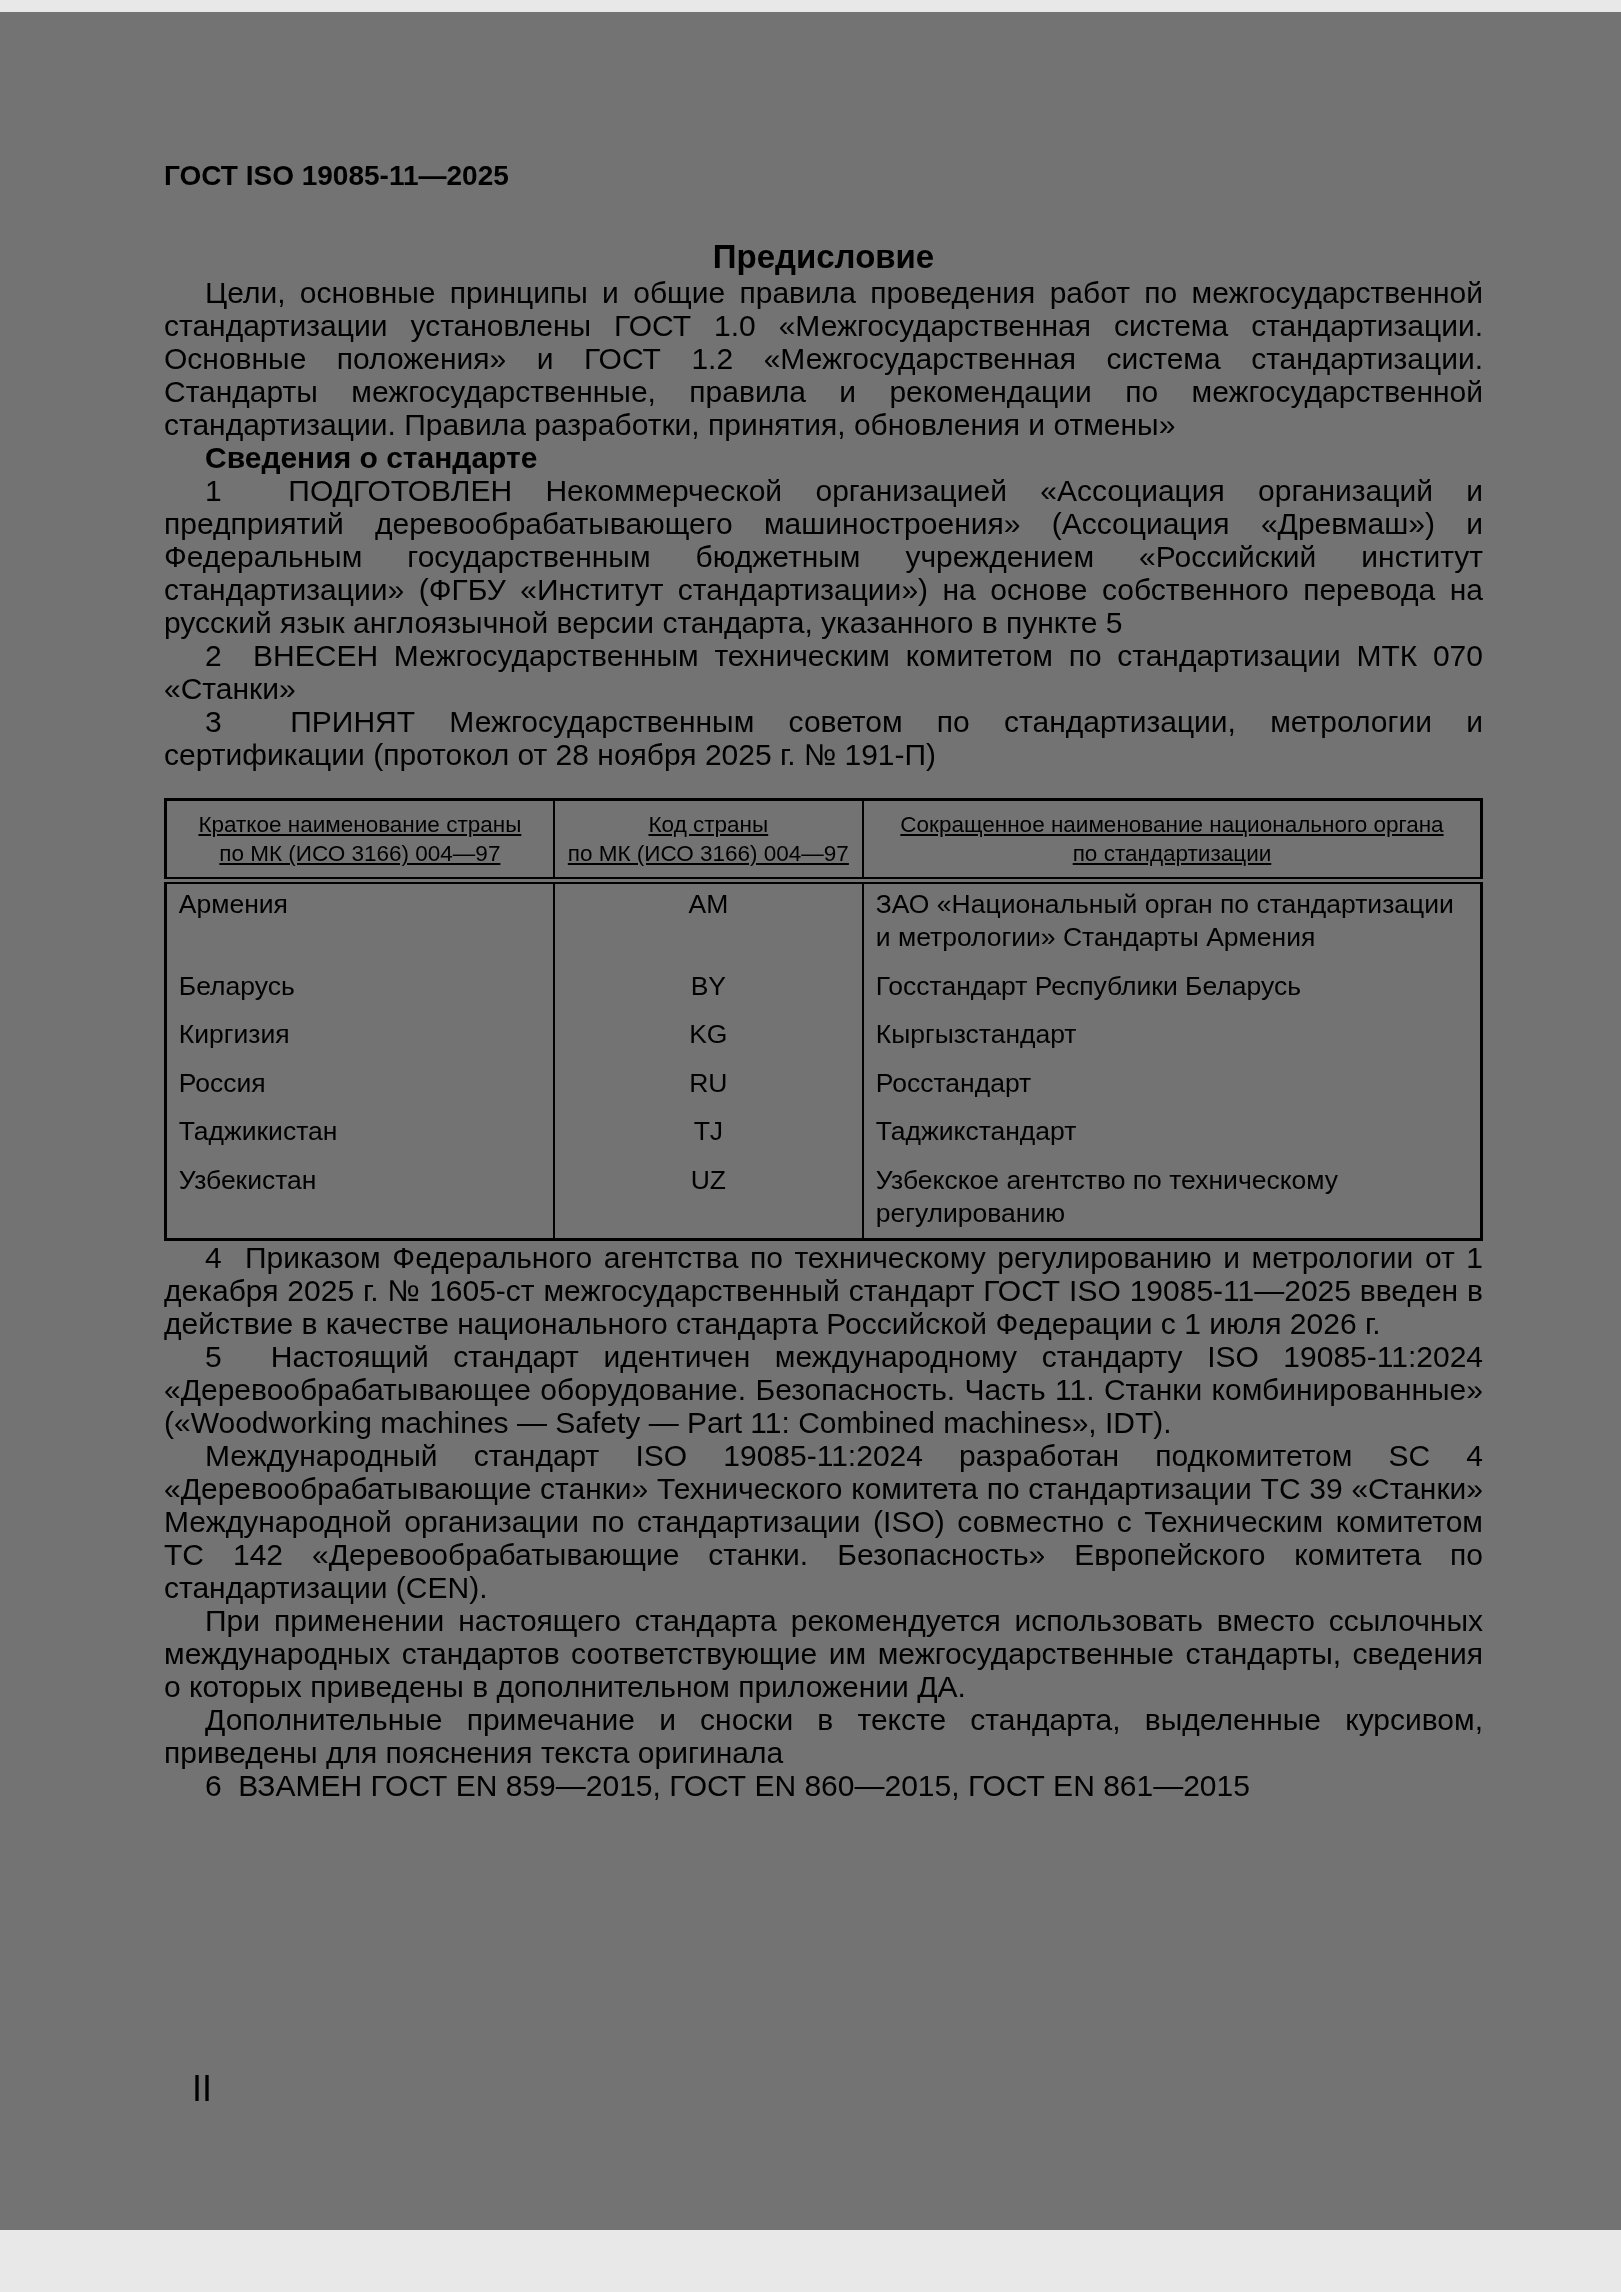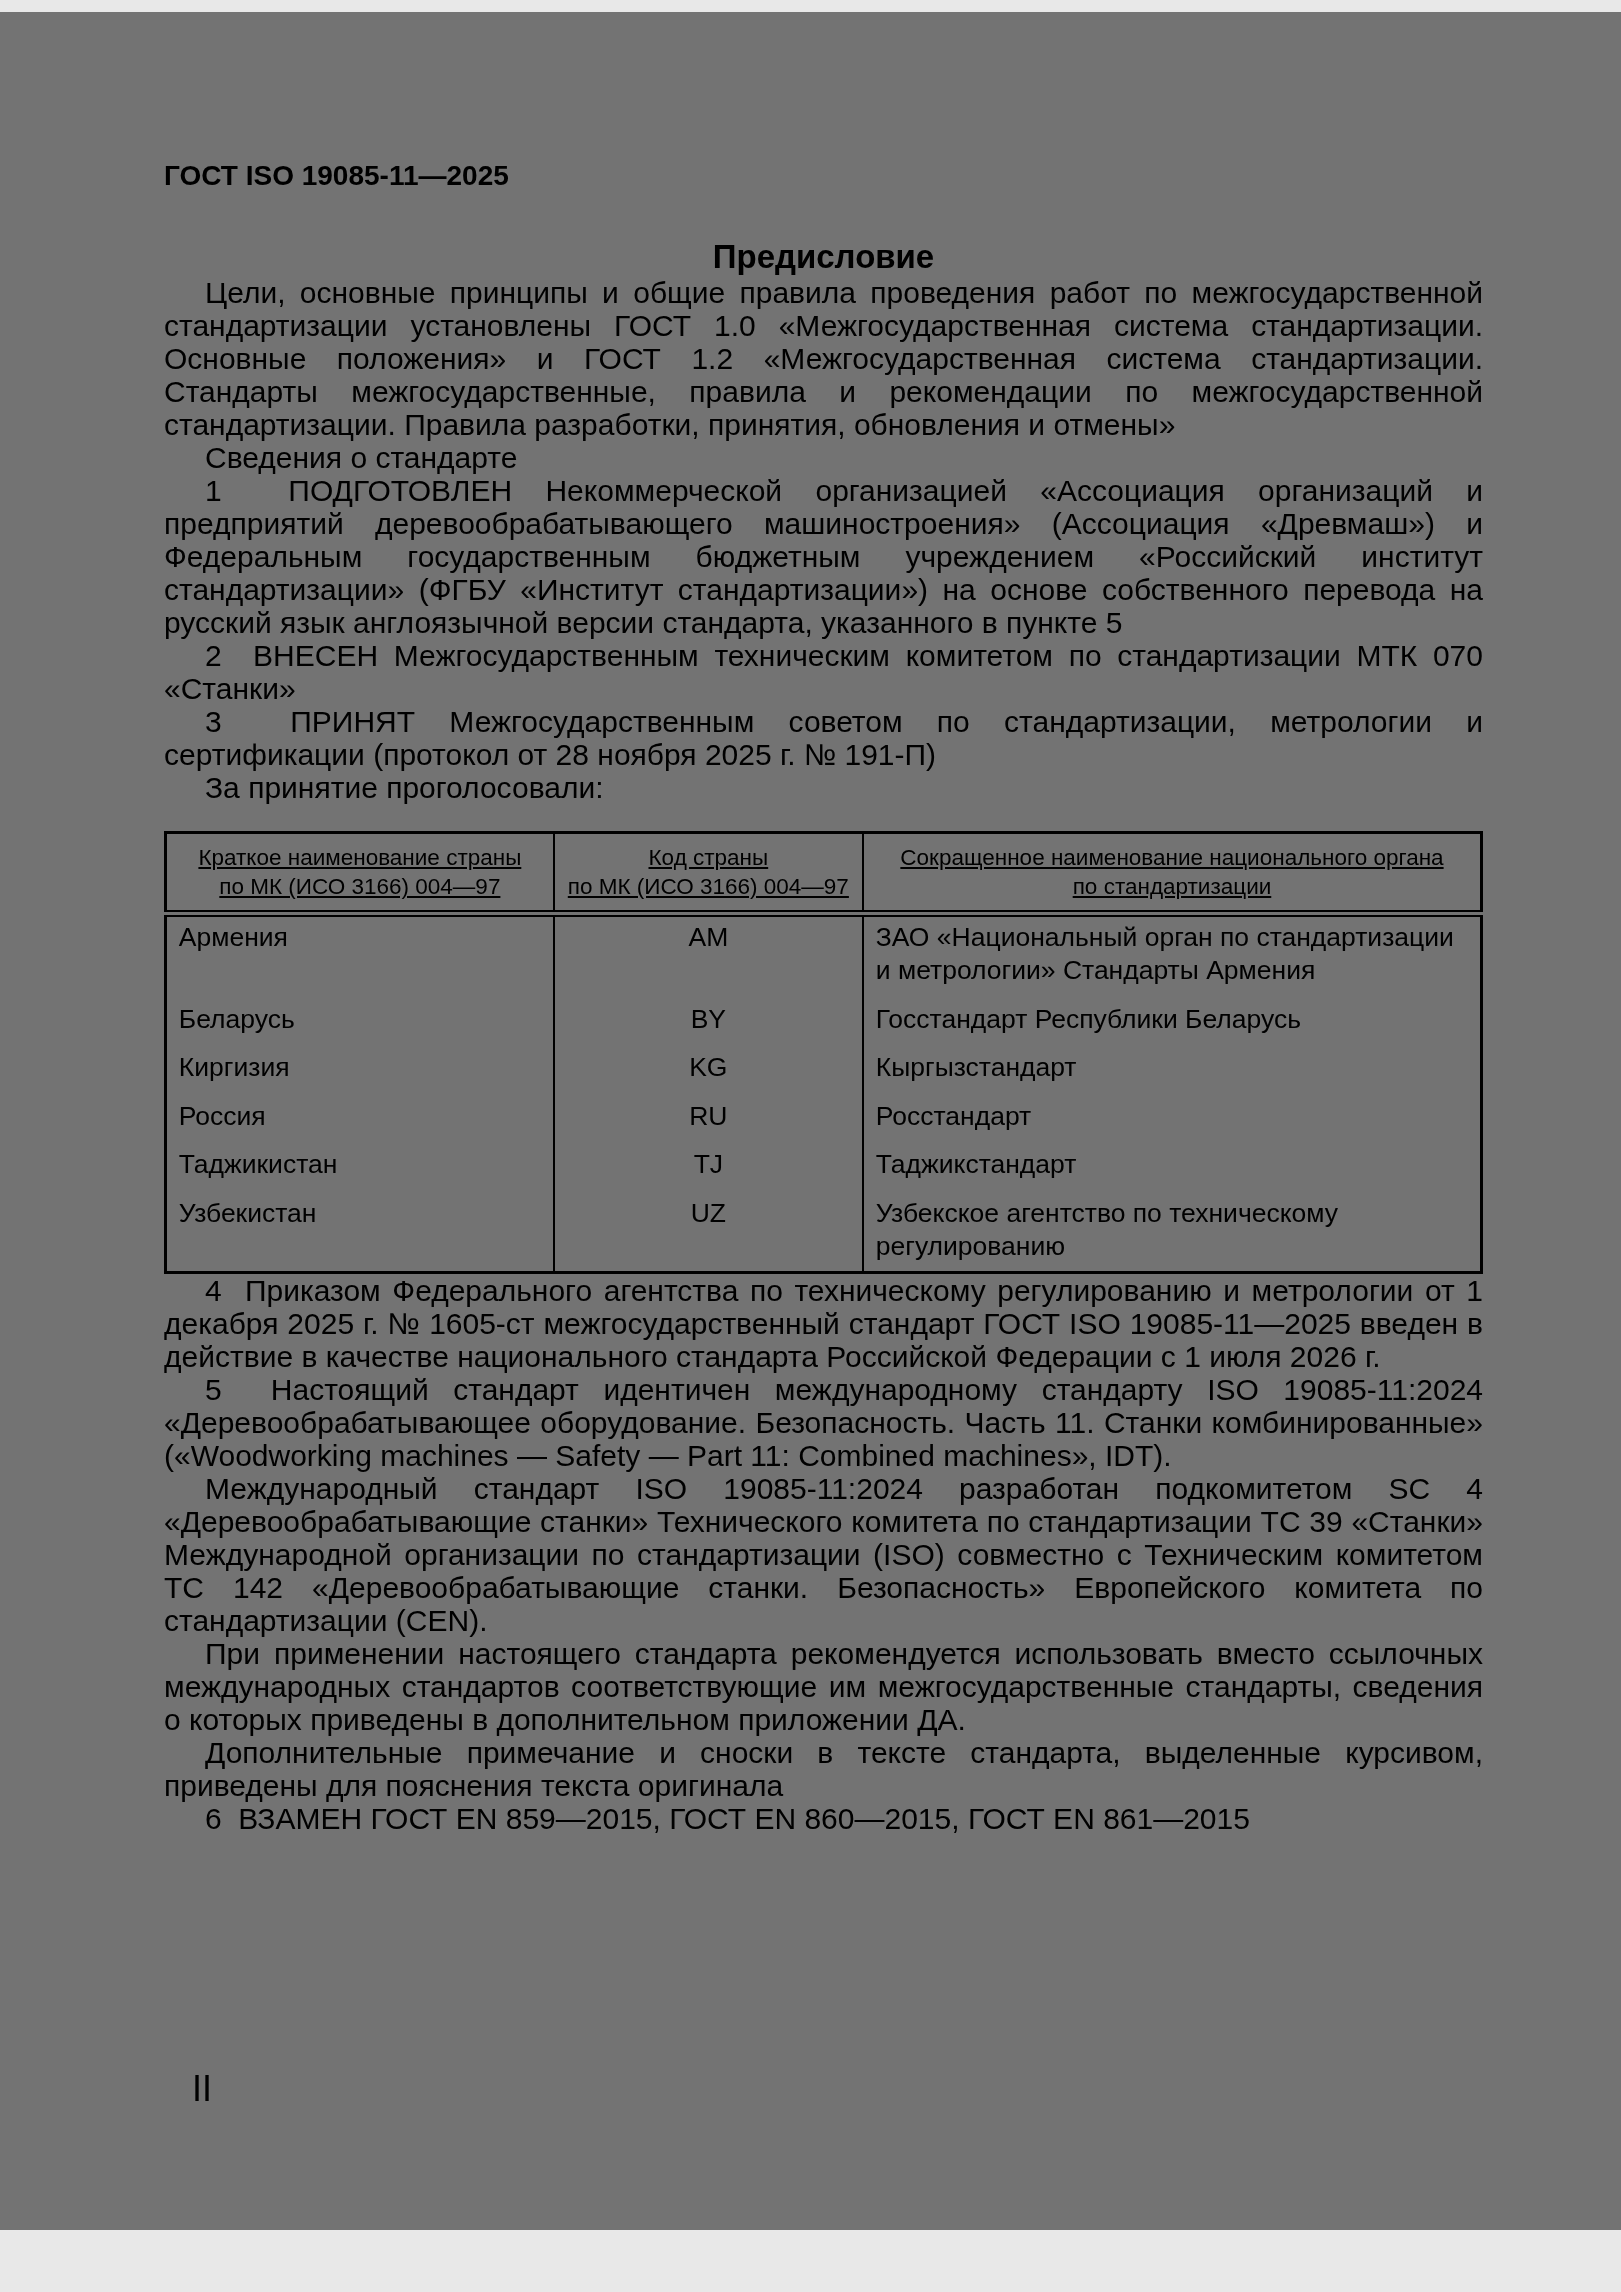--- a/index.html
+++ b/index.html
@@ -33,21 +33,21 @@
     text-align: center;
   }
   p.para {
     margin: 0;
     font-size: 30px;
     line-height: 33px;
     text-align: justify;
     text-indent: 41px;
     hyphens: manual;
   }
-  .bold { font-weight: normal; }
+  .bold { font-weight: bold; }
   .mt16 { margin-top: 15.7px; }
   .mt26 { margin-top: 25.5px; }
   .mt28 { margin-top: 27.4px; }
   .mt30 { margin-top: 29px; }
   .mt32 { margin-top: 31px; }
   .vote-table {
     width: 100%;
     margin-top: 27.4px;
     border-collapse: collapse;
     border: 3.9px solid #000;
@@ -98,21 +98,20 @@
     <p class="para mt30">Цели, основные принципы и общие правила проведения работ по межгосударственной стандар­тизации установлены ГОСТ 1.0 «Межгосударственная система стандартизации. Основные положения» и ГОСТ 1.2 «Межгосударственная система стандартизации. Стандарты межгосударственные, правила и рекомендации по межгосударственной стандартизации. Правила разработки, принятия, обновления и отмены»</p>
 
     <p class="para bold mt26">Сведения о стандарте</p>
 
     <p class="para mt16">1&nbsp; ПОДГОТОВЛЕН Некоммерческой организацией «Ассоциация организаций и предприятий де­ревообрабатывающего машиностроения» (Ассоциация «Древмаш») и Федеральным государственным бюджетным учреждением «Российский институт стандартизации» (ФГБУ «Институт стандартизации») на основе собственного перевода на русский язык англоязычной версии стандарта, указанного в пункте 5</p>
 
     <p class="para mt32">2&nbsp; ВНЕСЕН Межгосударственным техническим комитетом по стандартизации МТК 070 «Станки»</p>
 
     <p class="para mt28">3&nbsp; ПРИНЯТ Межгосударственным советом по стандартизации, метрологии и сертификации (протокол от 28 ноября 2025 г. № 191-П)</p>
 
-    <p class="para mt28">За принятие проголосовали:</p>
 
     <table class="vote-table">
       <colgroup>
         <col style="width:29.5%">
         <col style="width:23.5%">
         <col style="width:47%">
       </colgroup>
       <thead>
         <tr>
           <th>

